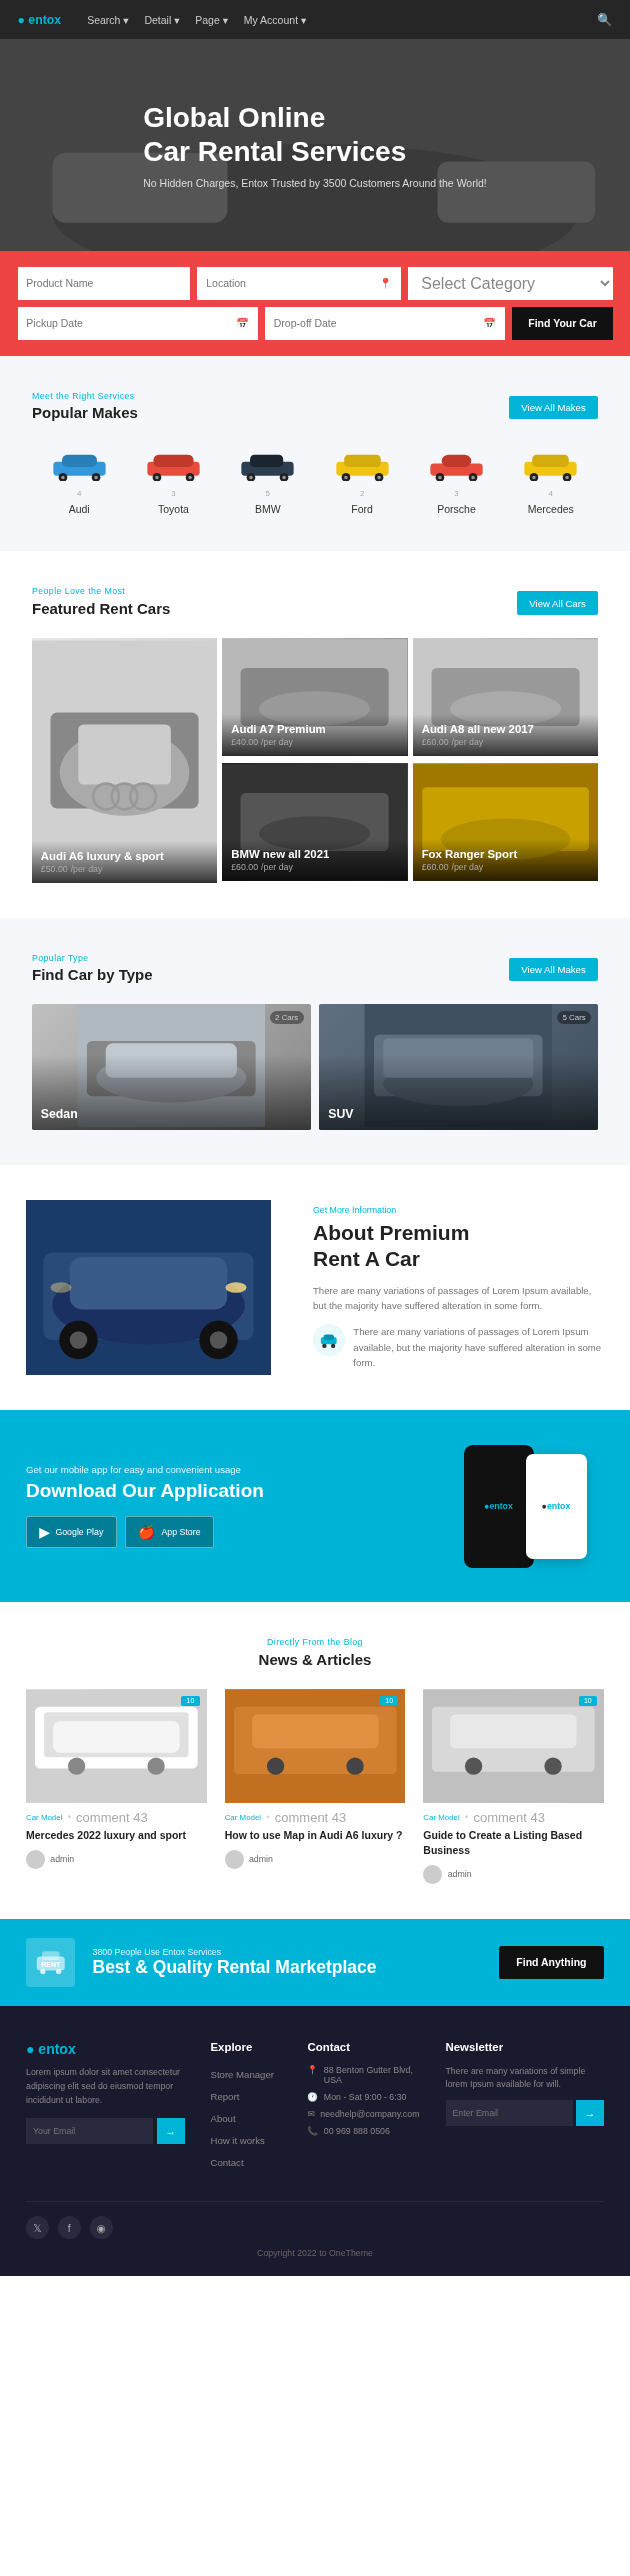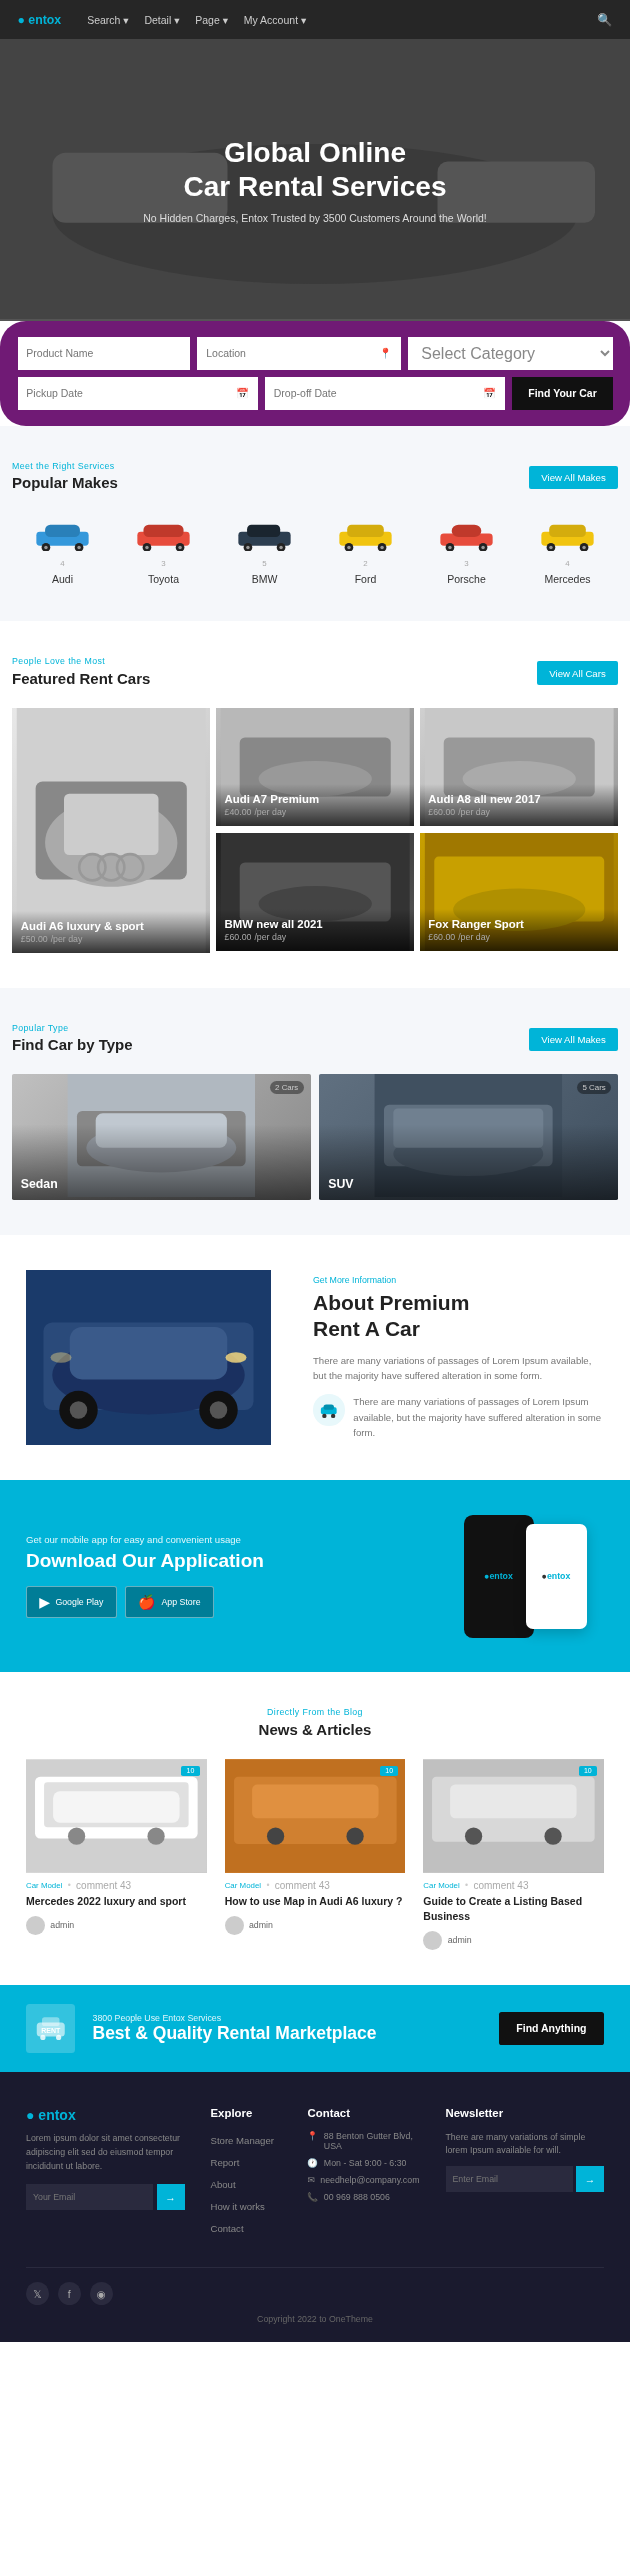--- a/index.html
+++ b/index.html
@@ -7,38 +7,38 @@
     
     
     nav { background: rgba(20,20,20,0.92); display: flex; align-items: center; padding: 0 17.5px; height: 39px; position: relative; z-index: 10; }
     .nav-logo { color: #fff; font-weight: bold; font-size: 12.3px; margin-right: 26px; }
     .nav-logo span { color: #00b4d8; }
     .nav-links { display: flex; gap: 15.8px; flex: 1; }
     .nav-links a { color: #ccc; font-size: 10.5px; text-decoration: none; }
     .nav-search-icon { color: #ccc; font-size: 12.3px; }
 
     
-    .hero { background: linear-gradient(rgba(0,0,0,0.55),rgba(0,0,0,0.55)), #444; height: 282px; display: flex; flex-direction: column; align-items: center; justify-content: center; text-align: center; position: relative; }
+    .hero { background: linear-gradient(rgba(0,0,0,0.55),rgba(0,0,0,0.55)), #444; height: 212px; display: flex; flex-direction: column; align-items: center; justify-content: center; position: relative; }
     .hero-bg { position: absolute; inset: 0; background: #555; overflow: hidden; }
     .hero-content { position: relative; z-index: 2; }
     .hero h1 { color: #fff; font-size: 28px; font-weight: bold; line-height: 1.2; margin-bottom: 8.8px; }
     .hero p { color: #ddd; font-size: 10.5px; }
 
     
-    .search-box { background: #701a75; padding: 15.8px 17.5px; border-radius: 26px; }
+    .search-box { background: #ef4444; padding: 15.8px 17.5px; }
     .search-row { display: flex; gap: 7px; align-items: center; }
     .search-input { flex: 1; height: 33px; border: none; padding: 0 8.8px; font-size: 10.5px; color: #888; }
     .search-input-icon { flex: 1.2; height: 33px; border: none; padding: 0 8.8px 0 8.8px; font-size: 10.5px; color: #888; display: flex; align-items: center; }
     .search-select { flex: 1.2; height: 33px; border: none; padding: 0 8.8px; font-size: 16px; color: #888; background: #fff; }
     .search-date { flex: 1; height: 33px; border: none; padding: 0 8.8px; font-size: 10.5px; color: #bbb; background: #fff; display: flex; align-items: center; justify-content: space-between; }
     .search-btn { background: #111; color: #fff; border: none; height: 33px; padding: 0 15.8px; font-size: 10.5px; font-weight: bold; cursor: pointer; white-space: nowrap; }
     .search-row-2 { display: flex; gap: 7px; margin-top: 7px; }
 
     
-    .section { padding: 35px 12px; }
+    .section { padding: 35px 32px; }
     .section-label { font-size: 8.8px; color: #00b4d8; margin-bottom: 3.5px; letter-spacing: 0.4px; }
     .section-title { font-size: 15px; font-weight: bold; color: #222; }
     .section-header { display: flex; justify-content: space-between; align-items: flex-start; margin-bottom: 21px; }
     .view-all-btn { background: #00b4d8; color: #fff; border: none; padding: 6.1px 12.3px; font-size: 9.6px; cursor: pointer; border-radius: 2px; white-space: nowrap; margin-top: 5.3px; }
 
     
     .makes-grid { display: flex; justify-content: space-around; align-items: center; }
     .make-item { text-align: center; cursor: pointer; }
     .make-car { width: 70px; height: 42px; display: flex; align-items: center; justify-content: center; margin: 0 auto 5.3px; }
     .make-car svg { width: 61px; height: 35px; }
@@ -89,21 +89,21 @@
     
     .news-section { padding: 35px 26px; background: #fff; }
     .news-header { text-align: center; margin-bottom: 21px; }
     .news-grid { display: flex; gap: 18px; }
     .news-card { flex: 1; }
     .news-img { width: 100%; height: 114px; background: #888; position: relative; overflow: hidden; }
     .news-tag { position: absolute; top: 7px; right: 7px; background: #00b4d8; color: #fff; font-size: 7px; padding: 1.8px 5.3px; border-radius: 1.8px; }
     .news-meta { display: flex; align-items: center; gap: 5.3px; margin: 7px 0 3.5px; }
     .news-cat { font-size: 7.9px; color: #00b4d8; }
     .news-dot { color: #ccc; font-size: 8.8px; }
-    .news-date { font-size: 10px; color: #aaa; }
+    .news-date { font-size: 13px; color: #aaa; }
     .news-title { font-size: 10.5px; font-weight: bold; color: #222; line-height: 1.4; margin-bottom: 7px; }
     .news-author { display: flex; align-items: center; gap: 5.3px; }
     .author-avatar { width: 19px; height: 19px; border-radius: 50%; background: #ccc; }
     .author-name { font-size: 8.8px; color: #666; }
 
     
     .cta-banner { background: #00b4d8; padding: 19px 26px; display: flex; align-items: center; gap: 17.5px; }
     .cta-icon-box { width: 49px; height: 49px; background: rgba(255,255,255,0.2); border-radius: 3.5px; display: flex; align-items: center; justify-content: center; flex-shrink: 0; }
     .cta-text { flex: 1; }
     .cta-small { font-size: 8.8px; color: #e0f7fb; }

